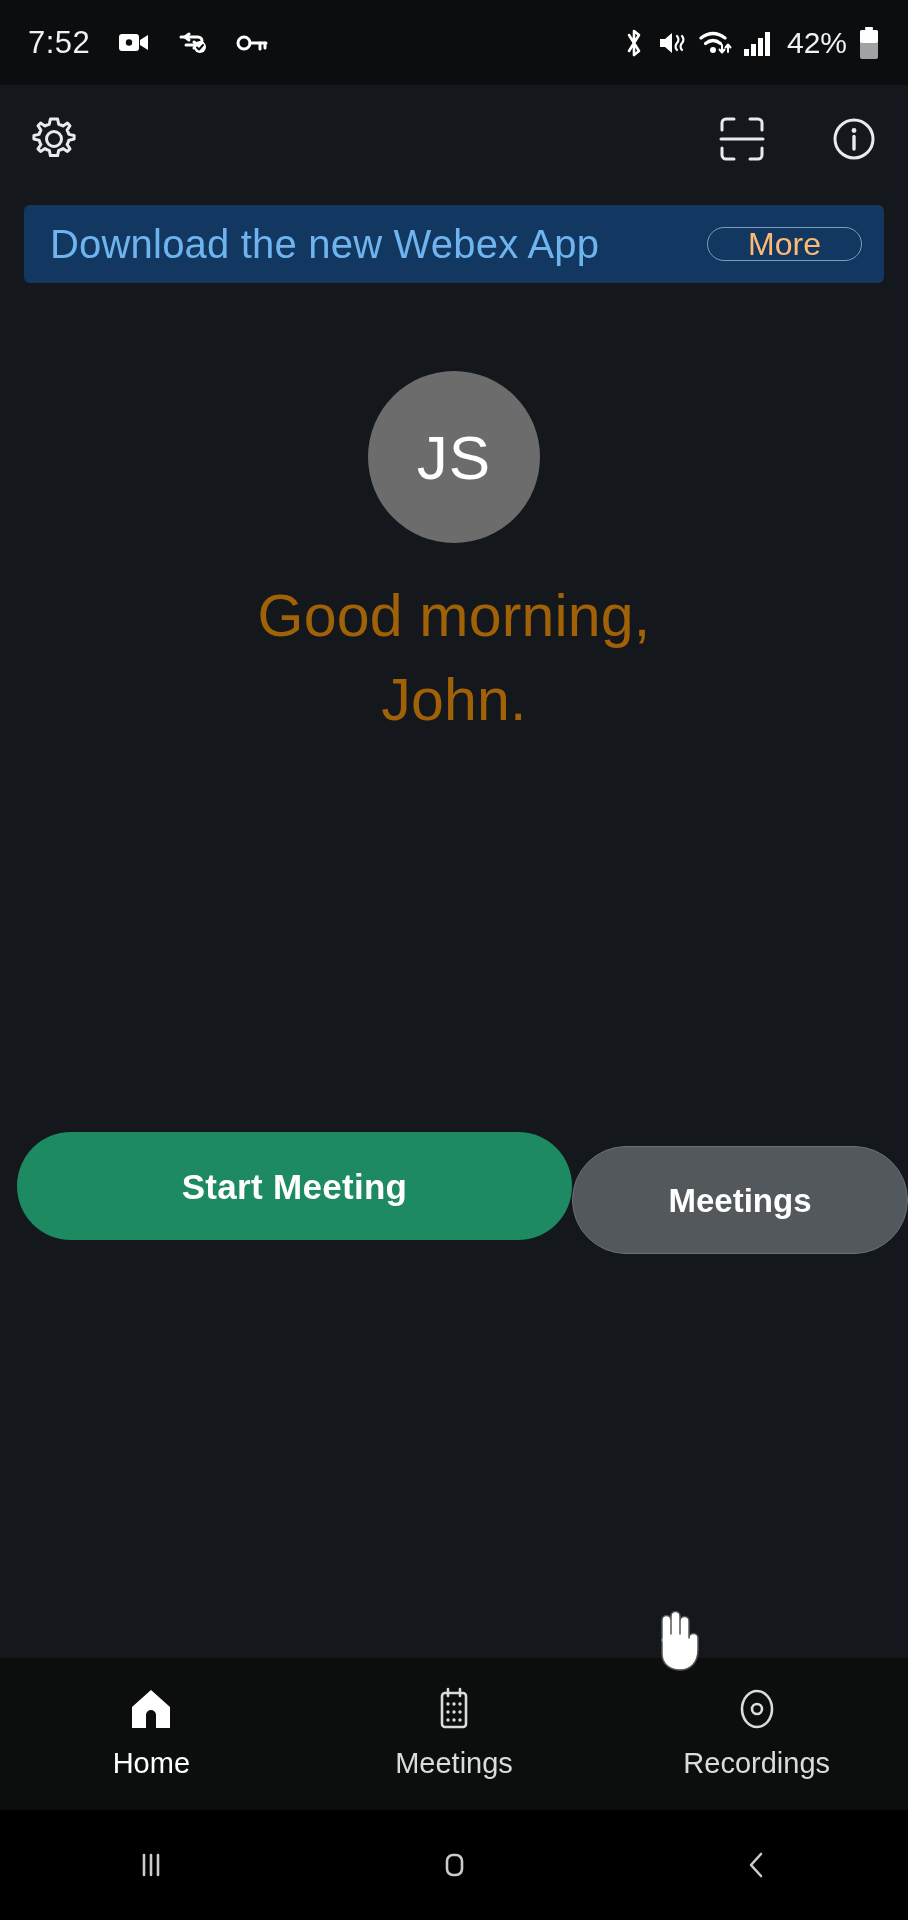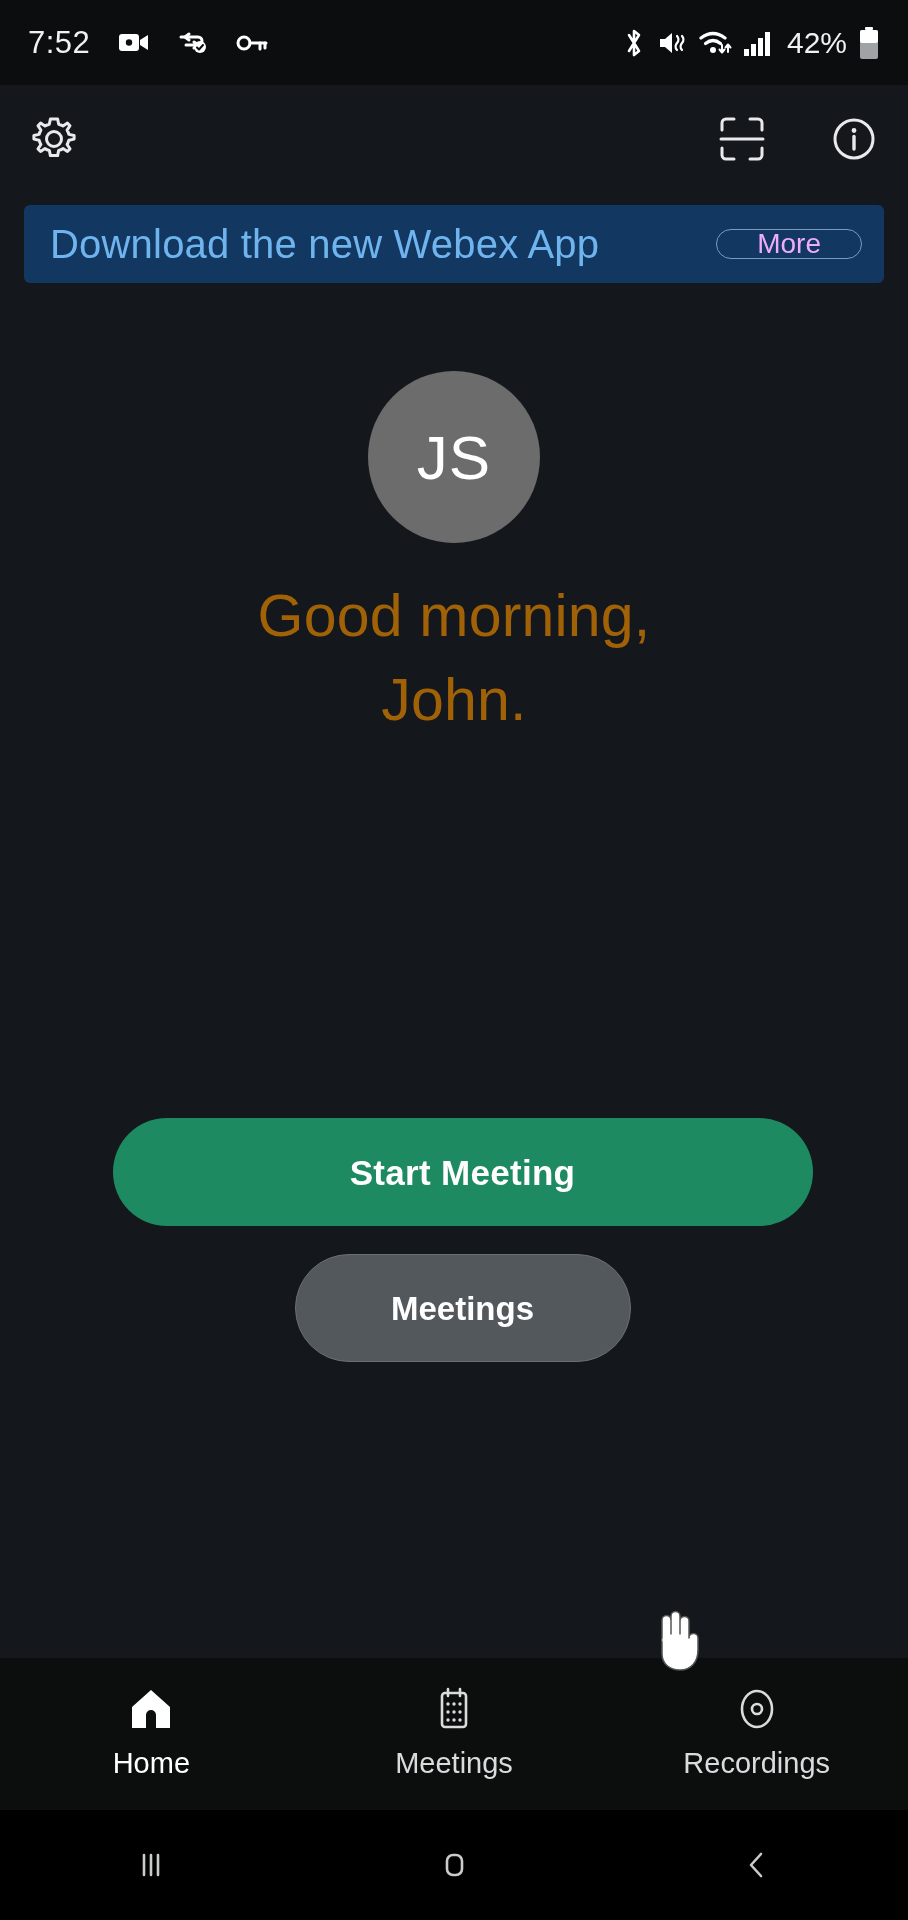--- a/index.html
+++ b/index.html
@@ -52,22 +52,22 @@
     color:#6fb4ee;
     font-size:40px;
     font-weight:400;
     letter-spacing:.2px;
     white-space:nowrap;
   }
   .banner-more {
     margin-left:auto;
     border:1.5px solid #7c9bbd;
     border-radius:40px;
-    color:#f0abfc;
-    font-size:28px;
+    color:#fdba74;
+    font-size:32px;
     padding:0 40px;
     background:transparent;
     cursor:pointer;
     line-height:1;
     font-family:"Liberation Sans", sans-serif;
   }
 
   
   .main {
     flex:1 1 auto;
@@ -94,21 +94,21 @@
     font-size:59px;
     font-weight:400;
     line-height:1.42;
     letter-spacing:.2px;
   }
 
   .actions {
     position:absolute;
     left:17px; right:0;
     top:835px;
-    display:flex; flex-direction:column; align-items:center;
+    display:flex; align-items:center;
   }
   .btn {
     font-family:"Liberation Sans", sans-serif;
     border:none; cursor:pointer; line-height:1;
   }
   .btn-primary {
     width:700px; height:108px;
     border-radius:60px;
     background:#1d8a61;
     color:#ffffff;

